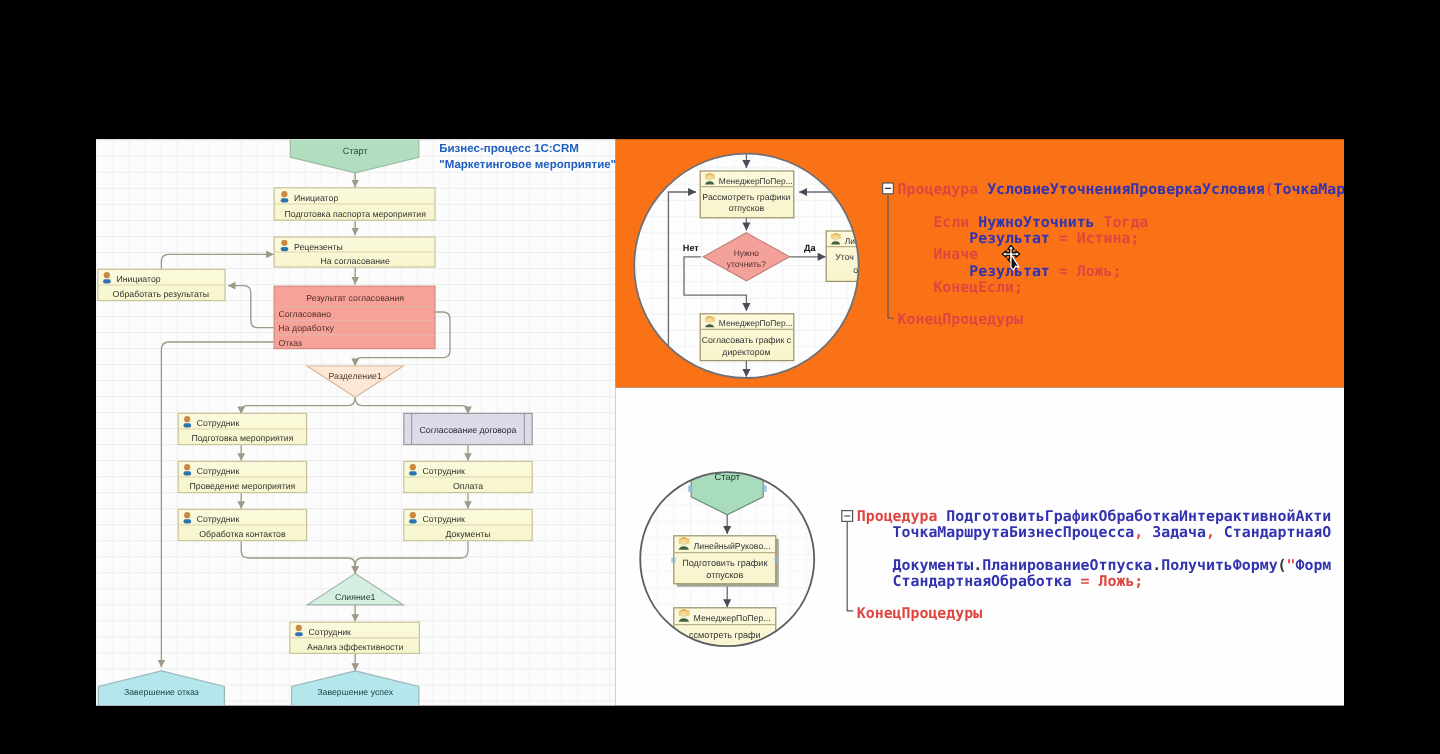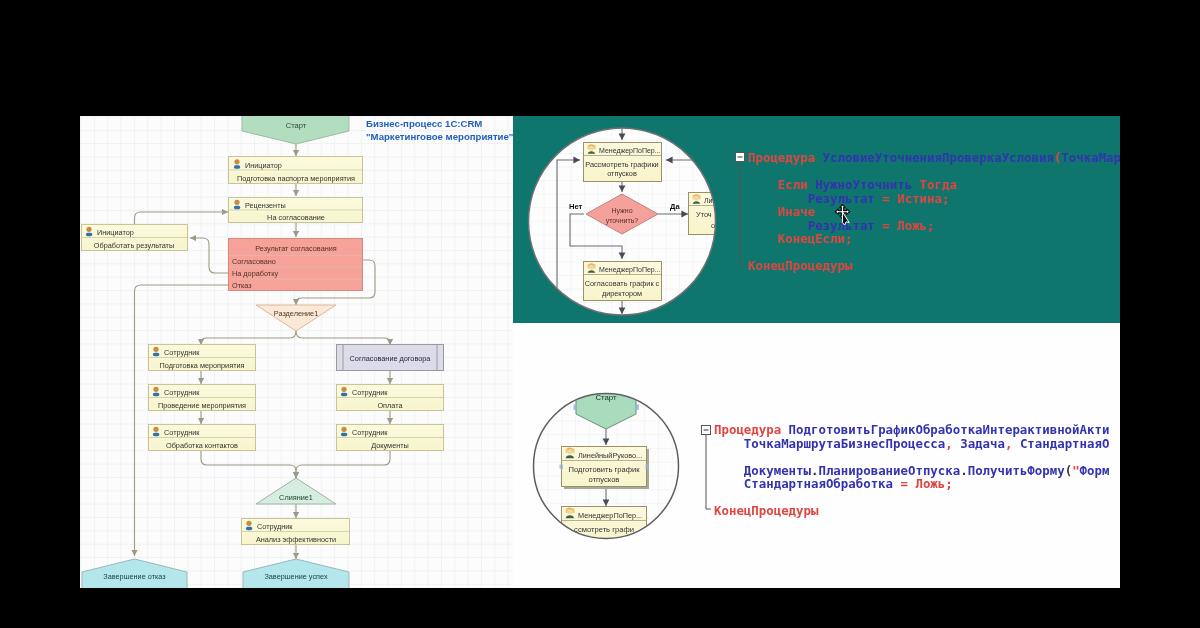--- a/index.html
+++ b/index.html
@@ -1,21 +1,21 @@
 <!DOCTYPE html>
 <html><head>
 <meta charset="utf-8">
 <style>
   html,body{margin:0;padding:0;}
   body{width:1200px;height:628px;background:#000;overflow:hidden;
        font-family:"Liberation Sans",sans-serif;}
   #stage{position:relative;width:1200px;height:512px;}
   .panel{position:absolute;background:#fff;overflow:hidden;}
   #leftPanel{left:80px;top:116px;width:433px;height:472px;}
-  #rightTop{left:513px;top:116px;width:607px;height:207px;background:#0f766e;}
+  #rightTop{left:513px;top:116px;width:607px;height:207px;background:#f97316;}
   #rightBot{left:513px;top:323px;width:607px;height:265px;background:#fefeff;}
   svg{display:block;}
   .bt{font-family:"Liberation Sans",sans-serif;fill:#333;}
 </style>
 </head>
 <body>
 
 <div id="stage">
   <div class="panel" id="leftPanel">
   <svg id="flowsvg" width="433" height="472" viewBox="80 116 433 472">

